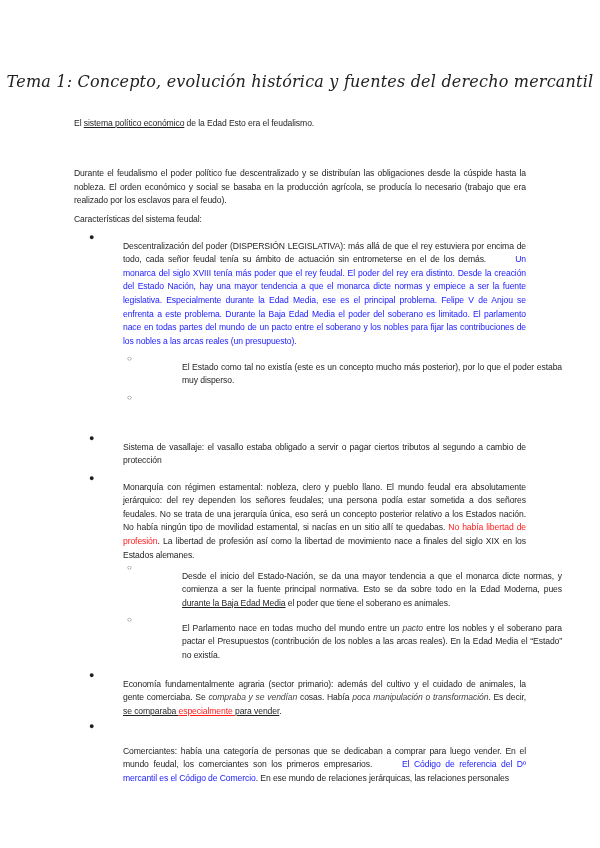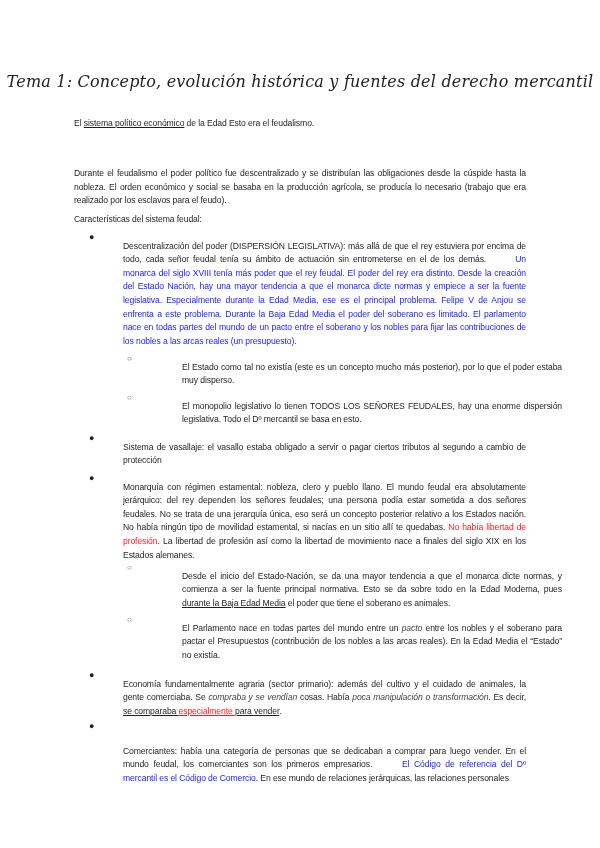--- a/index.html
+++ b/index.html
@@ -40,33 +40,32 @@
 
   <p class="block" style="top:213px;">Características del sistema feudal:</p>
 
   <span class="disc" style="top:231px;">●</span>
   <p class="item" style="top:231px;"><span>Descentralización del poder (DISPERSIÓN LEGISLATIVA): más allá de que el rey estuviera por encima de todo, cada señor feudal tenía su ámbito de actuación sin entrometerse en el de los demás. </span><span class="blue">Un monarca del siglo XVIII tenía más poder que el rey feudal. El poder del rey era distinto. Desde la creación del Estado Nación, hay una mayor tendencia a que el monarca dicte normas y empiece a ser la fuente legislativa. Especialmente durante la Edad Media, ese es el principal problema. Felipe V de Anjou se enfrenta a este problema. Durante la Baja Edad Media el poder del soberano es limitado. El parlamento nace en todas partes del mundo de un pacto entre el soberano y los nobles para fijar las contribuciones de los nobles a las arcas reales (un presupuesto).</span></p>
 
   <span class="circ" style="top:352px;">○</span>
   <p class="sub" style="top:352px;">El Estado como tal no existía (este es un concepto mucho más posterior), por lo que el poder estaba muy disperso.</p>
 
   <span class="circ" style="top:391px;">○</span>
-  <p class="sub" style="top:391px;">El monopolio legislativo lo tienen TODOS LOS SEÑORES FEUDALES, hay una enorme dispersión legislativa. Todo el Dº mercantil se basa en esto.</p>
 
   <span class="disc" style="top:432px;">●</span>
   <p class="item" style="top:432px;">Sistema de vasallaje: el vasallo estaba obligado a servir o pagar ciertos tributos al segundo a cambio de protección</p>
 
   <span class="disc" style="top:472px;">●</span>
   <p class="item" style="top:472px;"><span>Monarquía con régimen estamental: nobleza, clero y pueblo llano. El mundo feudal era absolutamente jerárquico: del rey dependen los señores feudales; una persona podía estar sometida a dos señores feudales. No se trata de una jerarquía única, eso será un concepto posterior relativo a los Estados nación. No había ningún tipo de movilidad estamental, si nacías en un sitio allí te quedabas. </span><span class="red">No había libertad de profesión</span><span>. La libertad de profesión así como la libertad de movimiento nace a finales del siglo XIX en los Estados alemanes.</span></p>
 
   <span class="circ" style="top:561px;">○</span>
   <p class="sub" style="top:561px;"><span>Desde el inicio del Estado-Nación, se da una mayor tendencia a que el monarca dicte normas, y comienza a ser la fuente principal normativa. Esto se da sobre todo en la Edad Moderna, pues </span><span class="u">durante la Baja Edad Media</span><span> el poder que tiene el soberano es animales.</span></p>
 
   <span class="circ" style="top:613px;">○</span>
-  <p class="sub" style="top:613px;"><span>El Parlamento nace en todas partes del mundo entre un </span><span class="it">pacto</span><span> entre los nobles y el soberano para pactar el Presupuestos (contribución de los nobles a las arcas reales). En la Edad Media el “Estado” no existía.</span></p>
+  <p class="sub" style="top:613px;"><span>El Parlamento nace en todas mucho del mundo entre un </span><span class="it">pacto</span><span> entre los nobles y el soberano para pactar el Presupuestos (contribución de los nobles a las arcas reales). En la Edad Media el “Estado” no existía.</span></p>
 
   <span class="disc" style="top:669px;">●</span>
   <p class="item" style="top:669px;"><span>Economía fundamentalmente agraria (sector primario): además del cultivo y el cuidado de animales, la gente comerciaba. Se </span><span class="it">compraba y se vendían</span><span> cosas. Había </span><span class="it">poca manipulación o transformación</span><span>. Es decir, </span><span class="u">se comparaba </span><span class="u red">especialmente </span><span class="u">para vender</span><span>.</span></p>
 
   <span class="disc" style="top:720px;">●</span>
   <p class="item" style="top:736px;"><span>Comerciantes: había una categoría de personas que se dedicaban a comprar para luego vender. En el mundo feudal, los comerciantes son los primeros empresarios. </span><span class="blue">El Código de referencia del Dº mercantil es el Código de Comercio</span><span>. En ese mundo de relaciones jerárquicas, las relaciones personales</span></p>
 
 </div>
 
 </body></html>

